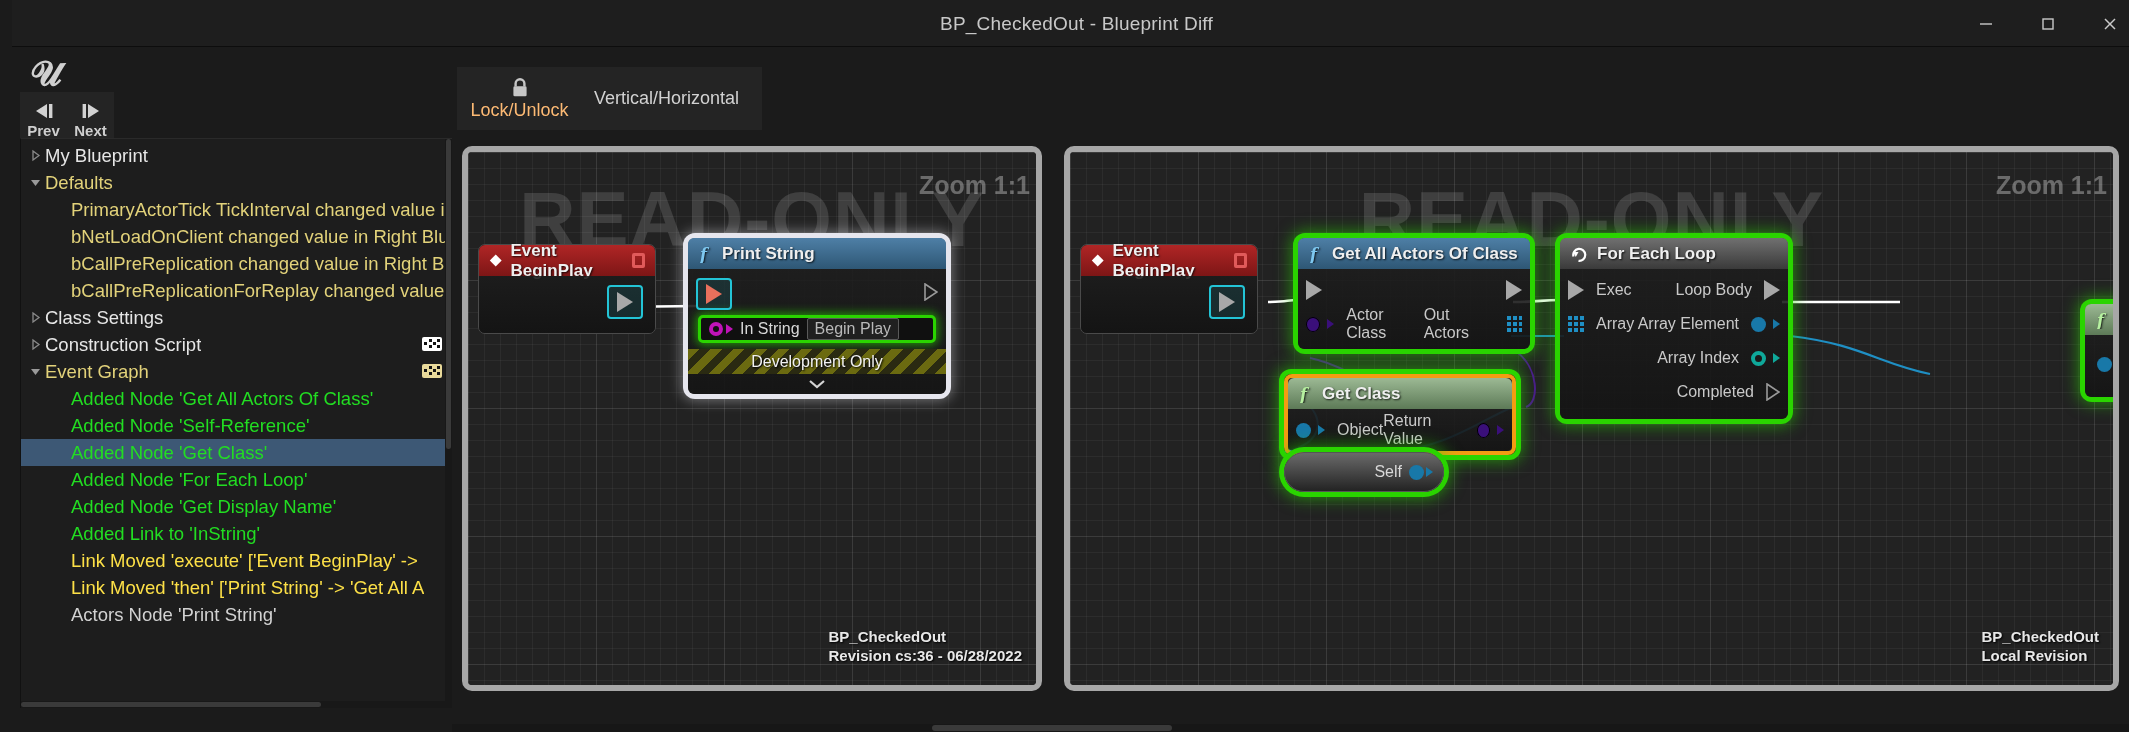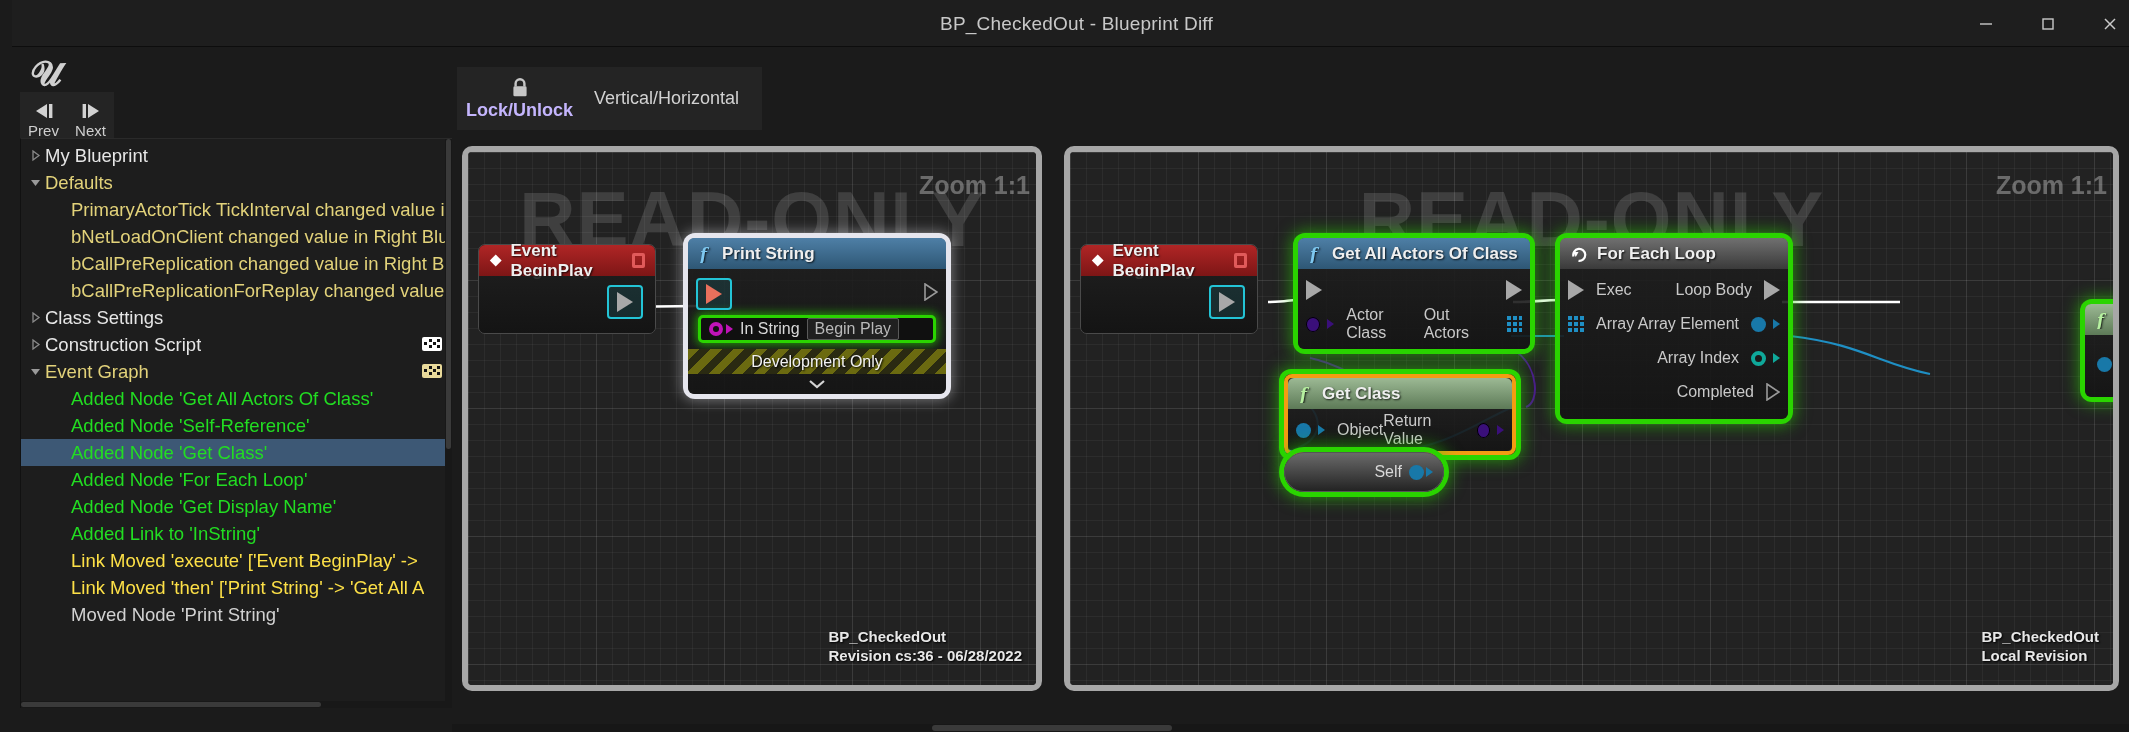--- a/index.html
+++ b/index.html
@@ -37,21 +37,21 @@
     font-family:"DejaVu Serif", serif; font-size:34px; color:#d0d0d0;
     font-weight:bold; line-height:1;
   }
 
   .navgroup{
     position:absolute; left:8px; top:46px; width:94px; height:56px;
     background:#242424; display:flex; align-items:flex-start;
   }
   .navbtn{
     width:47px; height:56px; display:flex; flex-direction:column;
-    align-items:center; justify-content:center; gap:2px; color:#c9c9c9;
+    align-items:center; justify-content:center; gap:2px; color:#c9c9c9;font-weight:bold;
   }
   .navbtn .lbl{ font-size:15px; color:#cfcfcf; }
   .navbtn svg{ display:block; }
 
   
   .sidebar{
     position:absolute; left:8px; top:138px; width:432px; height:570px;
     background:#1d1d1d; border-left:1px solid #111; border-top:1px solid #2a2a2a;
     overflow:hidden;
   }
@@ -96,21 +96,21 @@
     background:#1b1b1b;
   }
   .lockgroup{
     position:absolute; left:5px; top:20px; width:305px; height:63px;
     background:#242424; display:flex; align-items:center;
   }
   .lockbtn{
     width:125px; height:63px; display:flex; flex-direction:column;
     align-items:center; justify-content:center; gap:1px;
   }
-  .lockbtn .lbl{ font-size:18px; color:#c4b5fd;font-weight:bold; }
+  .lockbtn .lbl{ font-size:18px; color:#fdba74; }
   .vhbtn{
     height:63px; display:flex; align-items:center; justify-content:center;
     padding:0 12px; font-size:18px; color:#d2d2d2;
   }
 
   
   .panels{
     position:absolute; left:440px; top:131px; width:1689px; height:601px;
     background:#1b1b1b;
   }
@@ -372,21 +372,21 @@
         <div class="row depth2" style="position: relative;">
           <span class="txt c-green">Added Link to 'InString'</span>
         </div>
         <div class="row depth2" style="position: relative;">
           <span class="txt c-cyan">Link Moved  'execute' ['Event BeginPlay' -&gt;</span>
         </div>
         <div class="row depth2" style="position: relative;">
           <span class="txt c-cyan">Link Moved  'then' ['Print String' -&gt; 'Get All A</span>
         </div>
         <div class="row depth2" style="position: relative;">
-          <span class="txt c-grey">Moved Node 'Print String'</span>
+          <span class="txt c-grey">Actors Node 'Print String'</span>
         </div>
       </div>
     <div class="sb-v">
         <div class="thumb"></div>
       </div>
     <div class="sb-h">
         <div class="thumb"></div>
       </div>
   </div>
 

